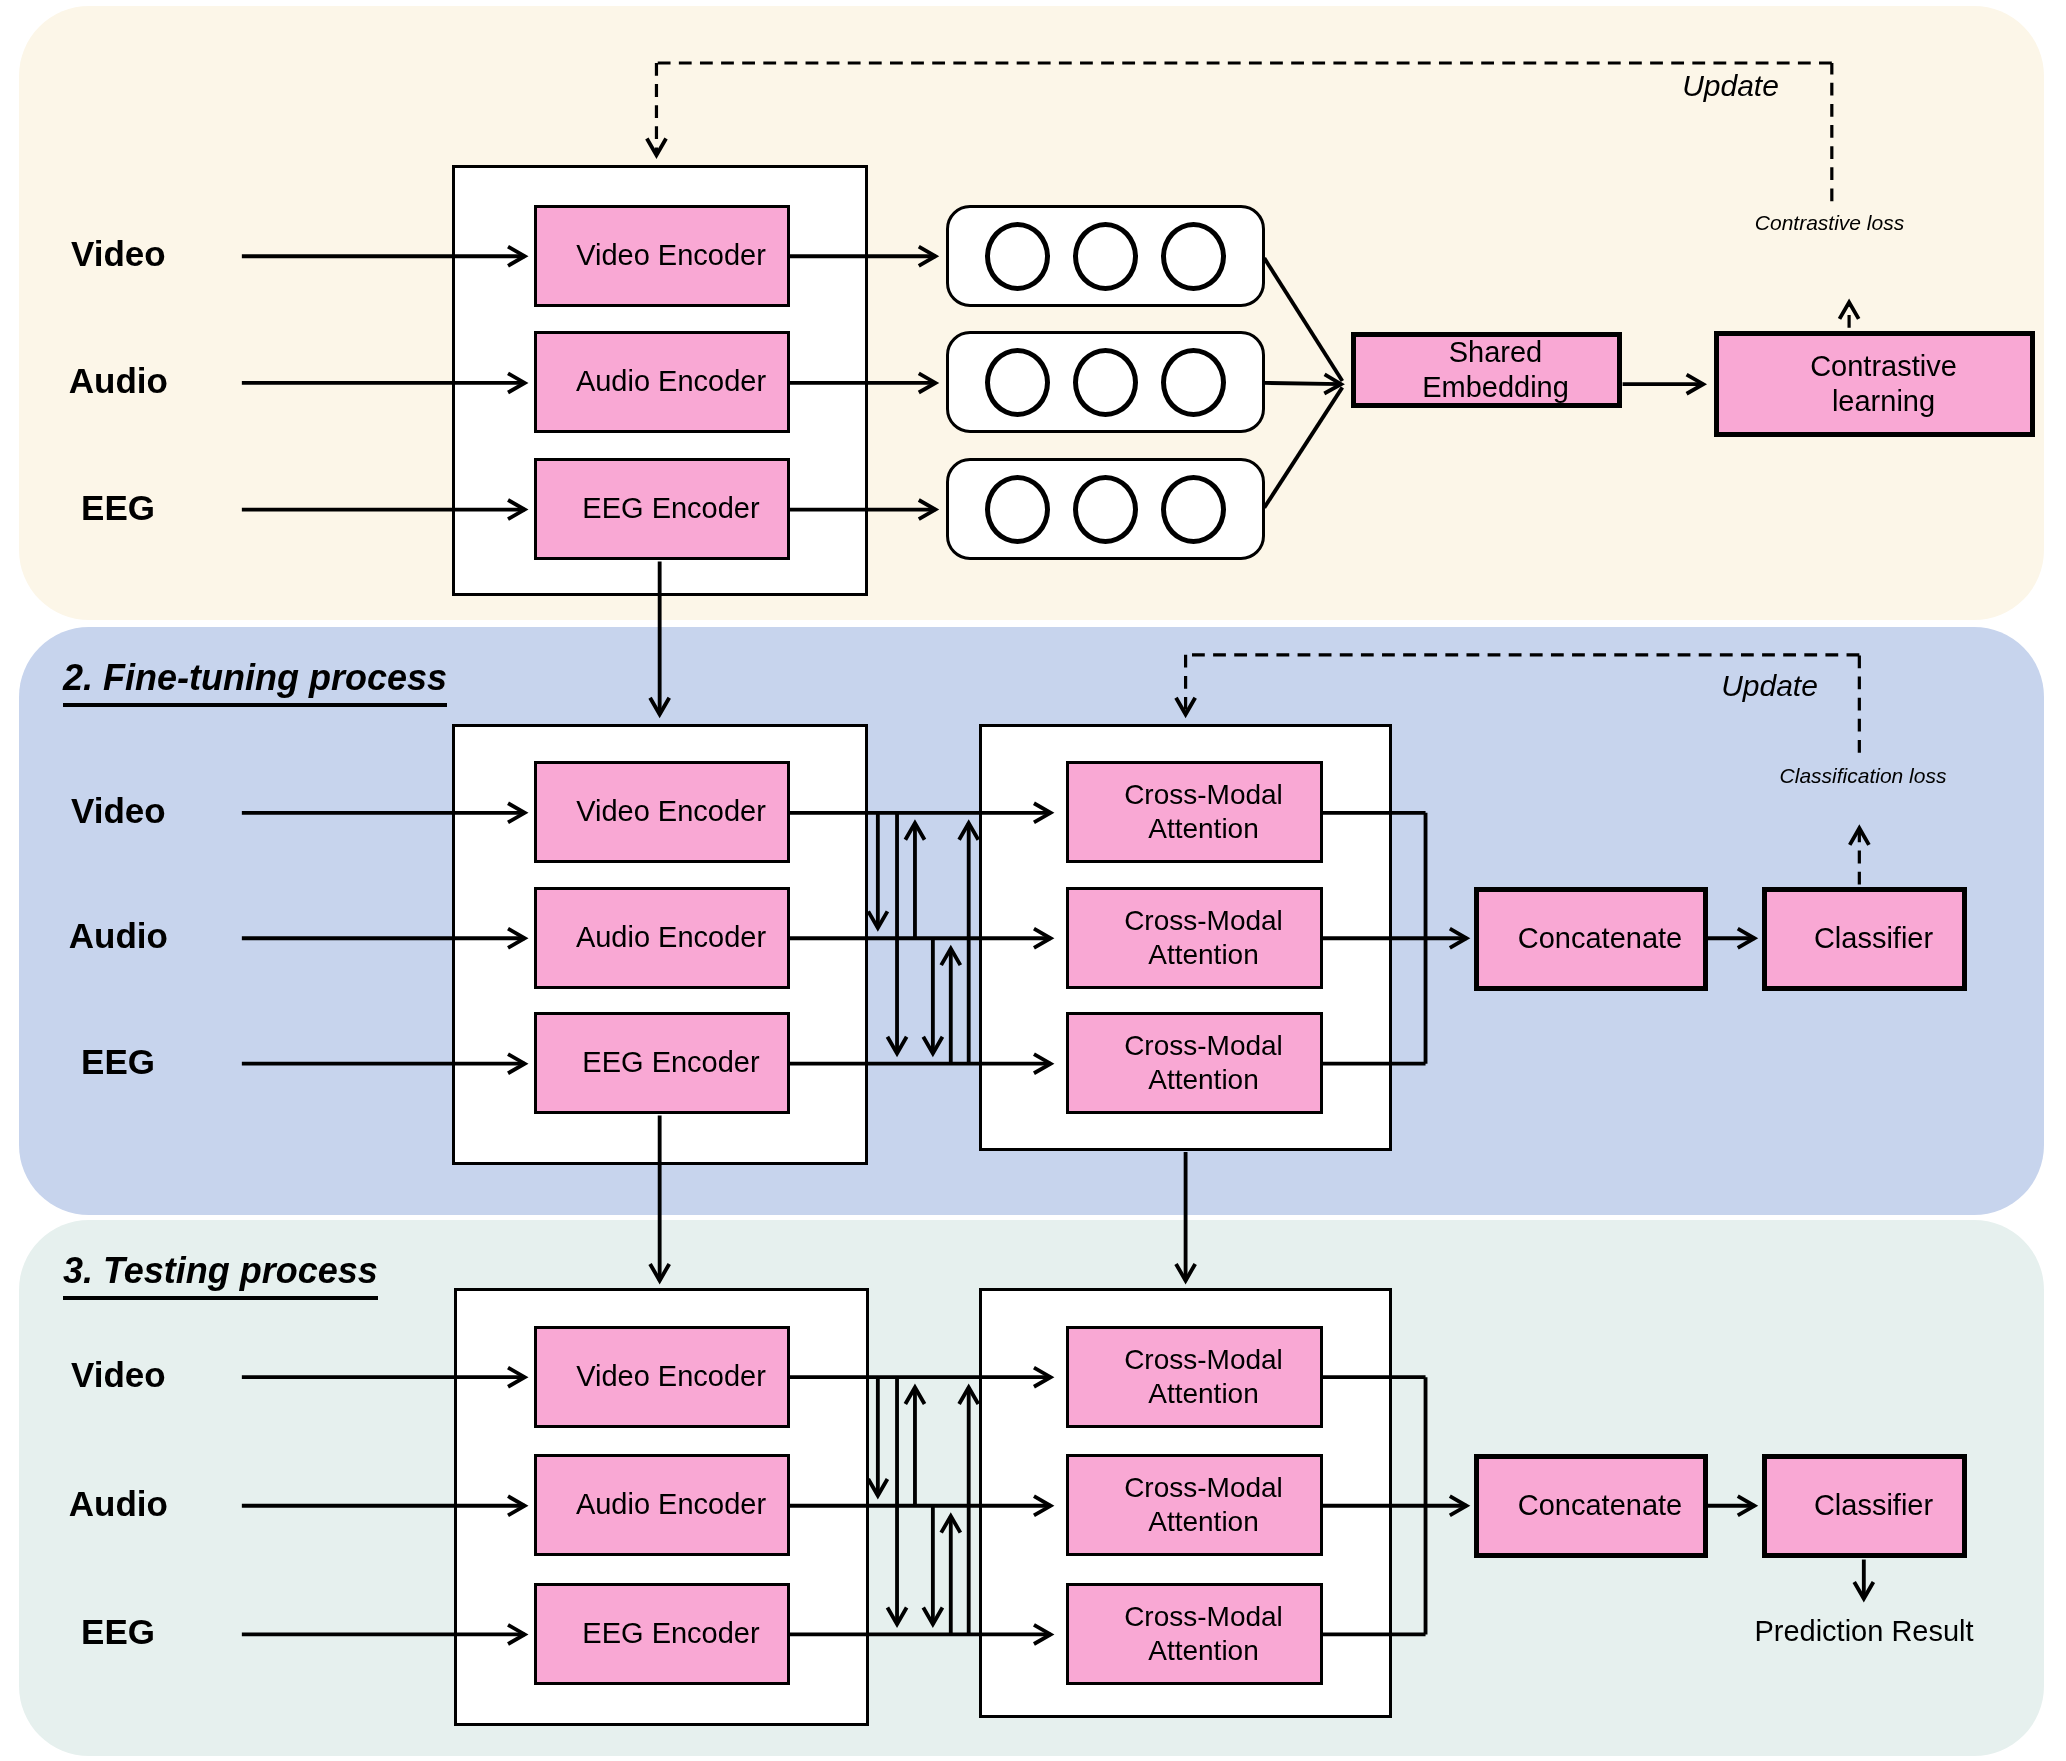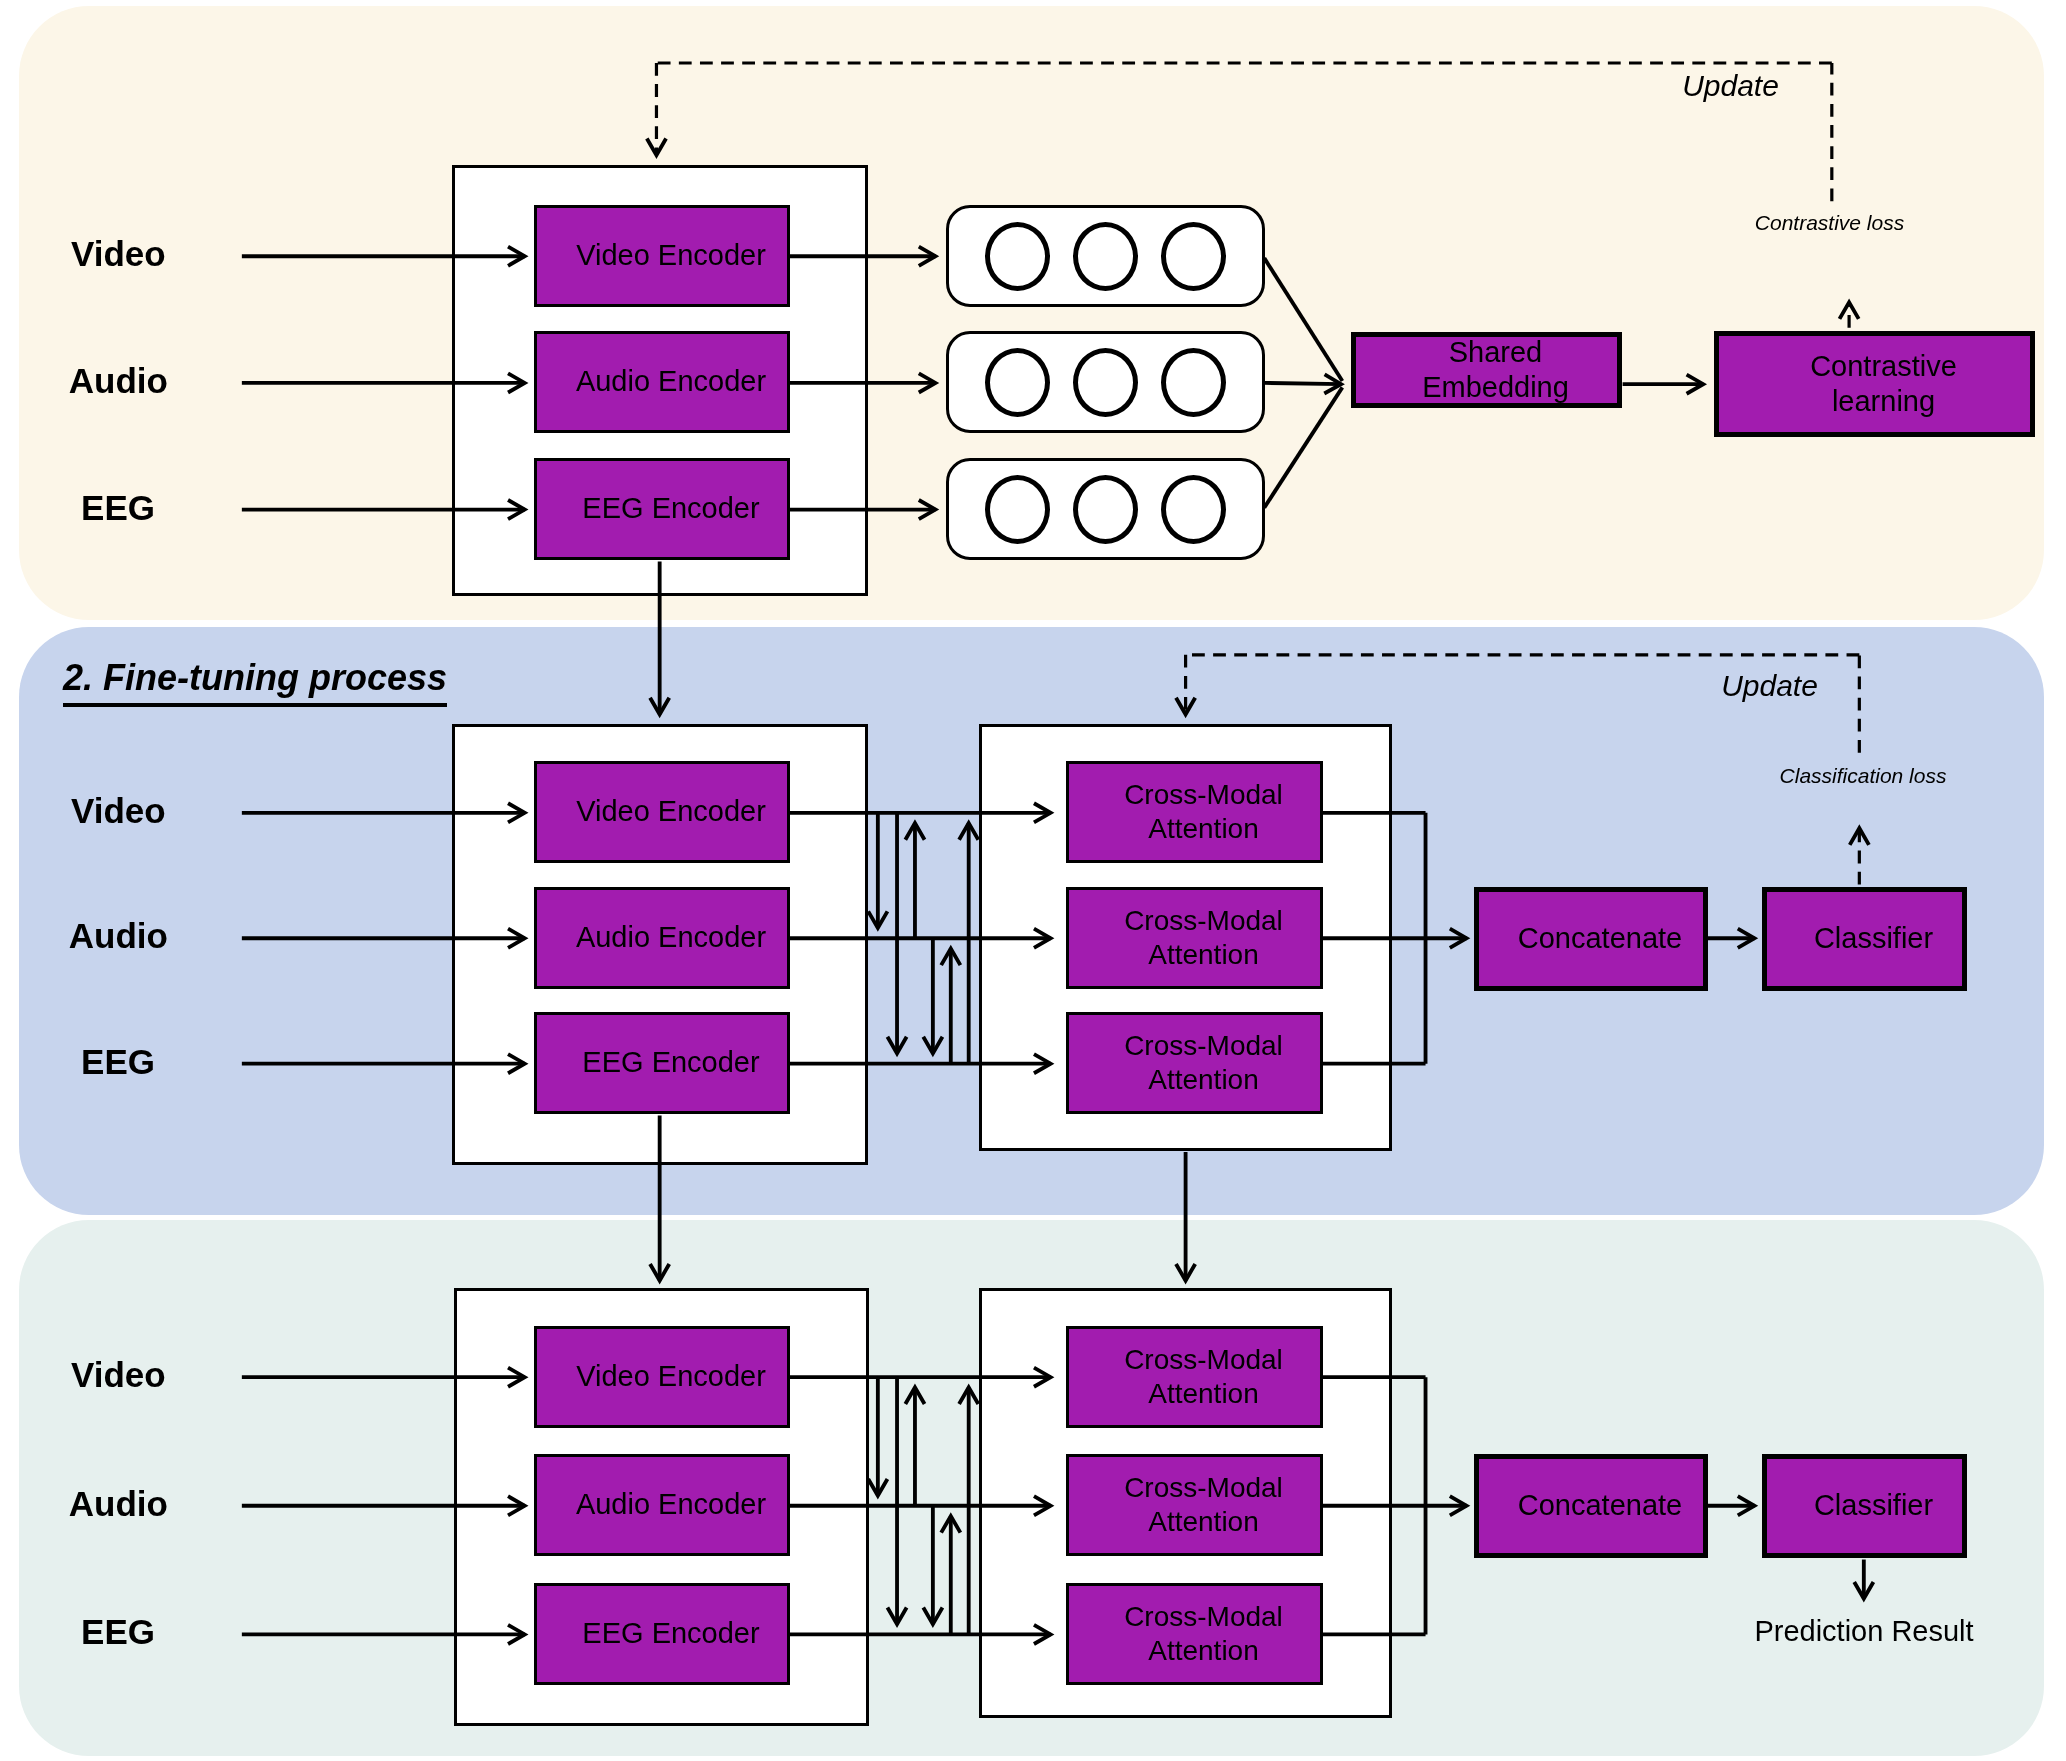--- a/index.html
+++ b/index.html
@@ -4,21 +4,21 @@
 <style>
   html,body{margin:0;padding:0;background:#ffffff;}
   #stage{position:relative;width:2066px;height:1762px;background:#ffffff;overflow:hidden;
          font-family:"Liberation Sans","DejaVu Sans",sans-serif;color:#000;}
   .panel{position:absolute;border-radius:70px;}
   #panel-pretraining{left:19px;top:6.4px;width:2025px;height:614px;background:#fcf6e8;}
   #panel-finetuning{left:19px;top:627px;width:2025px;height:588px;background:#c7d4ed;}
   #panel-testing{left:19px;top:1220px;width:2025px;height:536px;background:#e6f0ee;}
   .container-box{position:absolute;background:#ffffff;border:3.8px solid #000;box-sizing:border-box;}
   svg#wires{position:absolute;left:0;top:0;z-index:3;}
-  .box{position:absolute;background:#a21caf;border:3.8px solid #000;box-sizing:border-box;z-index:4;
+  .box{position:absolute;background:#f9a8d4;border:3.8px solid #000;box-sizing:border-box;z-index:4;
        display:flex;align-items:center;justify-content:center;text-align:center;
        font-size:29px;line-height:1.22;padding-left:18px;}
   .box.em{border-width:5.1px;}
   .box .wrap{display:inline-block;}
   .emb{position:absolute;background:#ffffff;border:3.8px solid #000;border-radius:24px;box-sizing:border-box;z-index:4;
        display:flex;align-items:center;justify-content:center;gap:23px;}
   .circle{width:65px;height:69px;border:5.8px solid #000;border-radius:50%;background:#fff;box-sizing:border-box;}
   .lbl{position:absolute;font-weight:bold;font-size:35px;text-align:center;z-index:4;}
   .title{position:absolute;font-weight:bold;font-style:italic;font-size:36px;z-index:4;
          border-bottom:4.5px solid #000;padding-bottom:3.8px;}
@@ -185,20 +185,21 @@
   <div class="box em" style="left:1474px;top:887px;width:234px;height:104px;">
       <span class="wrap">Concatenate</span>
     </div>
   <div class="box em" style="left:1762px;top:887px;width:205px;height:104px;">
       <span class="wrap">Classifier</span>
     </div>
 
   <div class="note" style="left:1700px;top:764px;width:326px;">Classification loss</div>
   <div class="note" style="left:1664px;top:669px;width:211px;font-size:30px;">Update</div>
 
+  <div class="title" style="left:63px;top:1250px;">3. Testing process</div>
 
   <div class="lbl" style="left:22.4px;top:1355px;width:192px;">Video</div>
   <div class="lbl" style="left:22.4px;top:1484px;width:192px;">Audio</div>
   <div class="lbl" style="left:38px;top:1612px;width:160px;">EEG</div>
 
   <div class="box" style="left:534px;top:1326px;width:256px;height:102px;">
       <span class="wrap">Video Encoder</span>
     </div>
   <div class="box" style="left:534px;top:1454px;width:256px;height:102px;">
       <span class="wrap">Audio Encoder</span>

